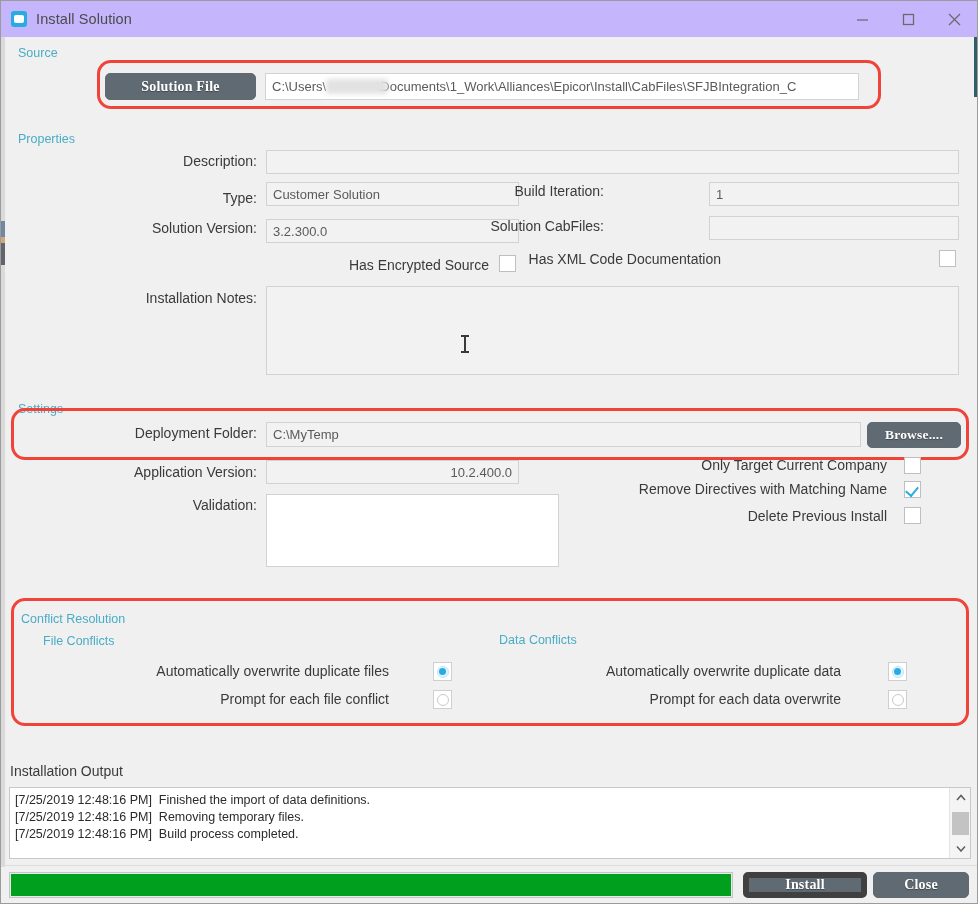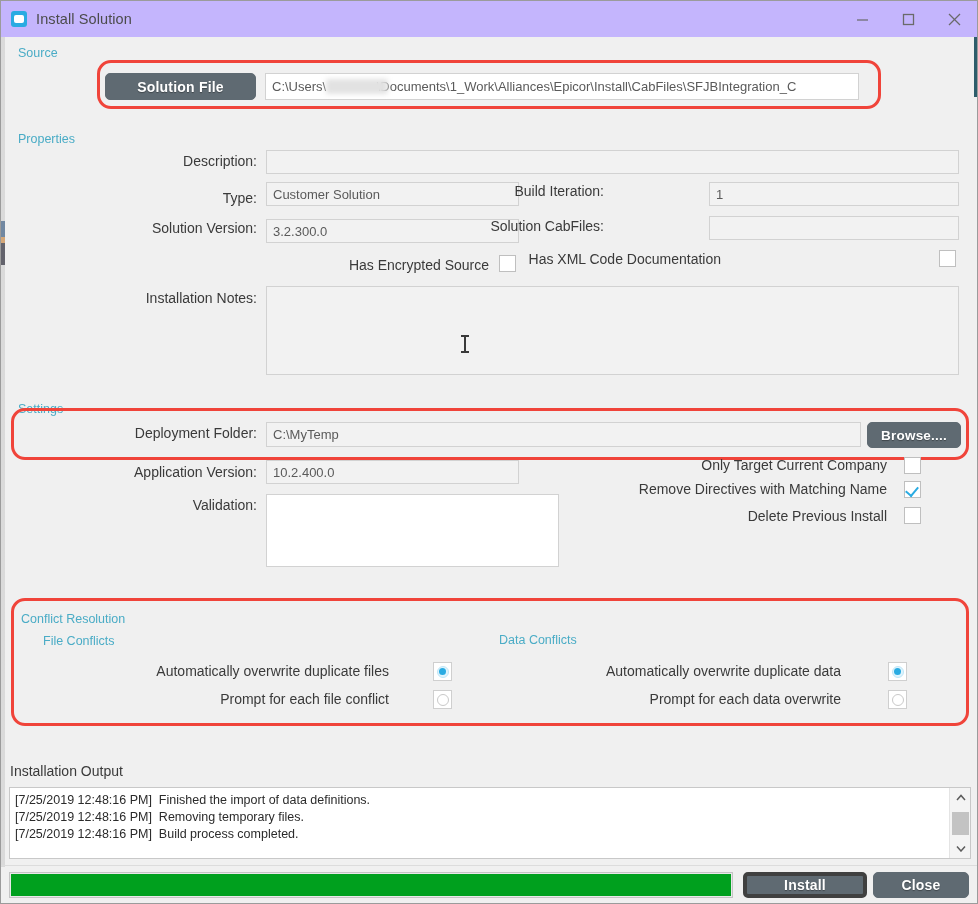--- a/index.html
+++ b/index.html
@@ -91,29 +91,29 @@
     padding: 4px 6px; resize: none;
     line-height: 1.35;
   }
   
   .btn {
     position: absolute;
     background: #5f6a72;
     border: 1px solid #5f6a72;
     border-radius: 5px;
     color: #ffffff;
-    font-family: Liberation Sans, sans-serif;
+    font-family: Liberation Serif, serif;
     font-size: 14px;
     font-weight: bold;
     letter-spacing: .2px;
     display: flex; align-items: center; justify-content: center;
     text-shadow: 0 1px 1px rgba(0,0,0,.35);
     cursor: default;
   }
-  .btn.focused { border: 4px solid #404040; }
+  .btn.focused { border: 6px solid #404040; }
   
   .cb {
     position: absolute;
     width: 17px; height: 17px;
     background: #ffffff;
     border: 1px solid #bfbfbf;
   }
   .cb.checked::after {
     content: "";
     position: absolute;
@@ -282,21 +282,21 @@
 
   <div class="sect-label" style="left:17px; top:401px;">Settings</div>
 
   <div class="fld-label" style="left:60px; top:424px; width:196px;">Deployment Folder:</div>
   <input class="tb ro" type="text" style="left: 265px; top: 421px; width: 595px; height: 25px; line-height: 23px;" value="C:\MyTemp">
   <div class="btn" style="left:866px; top:421px; width:94px; height:26px; font-size:13.5px;">Browse....</div>
 
   <div class="anno" style="left:10px; top:407px; width:958px; height:52px;"></div>
 
   <div class="fld-label" style="left:60px; top:463px; width:196px;">Application Version:</div>
-  <input class="tb ro" type="text" style="left: 265px; top: 459px; width: 253px; height: 24px; line-height: 22px;" readonly="" value="10.2.400.0">
+  <input class="tb ro" type="text" style="left: 265px; top: 459px; width: 253px; height: 24px; line-height: 22px; text-align: right;" readonly="" value="10.2.400.0">
 
   <div class="fld-label" style="left:687px; top:456px; width:199px;">Only Target Current Company</div>
   <div class="cb" style="left:903px; top:456px;"></div>
 
   <div class="fld-label" style="left:550px; top:480px; width:336px;">Remove Directives with Matching Name</div>
   <div class="cb checked" style="left:903px; top:480px;"></div>
 
   <div class="fld-label" style="left:650px; top:507px; width:236px;">Delete Previous Install</div>
   <div class="cb" style="left:903px; top:506px;"></div>
 

